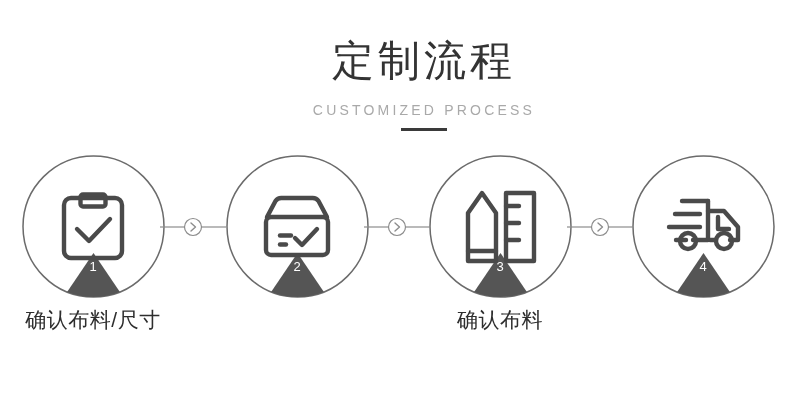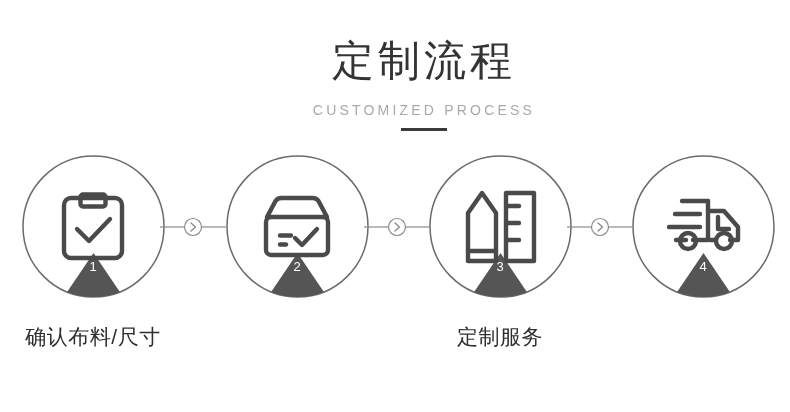--- a/index.html
+++ b/index.html
@@ -117,21 +117,21 @@
     top: 104px;
     width: 143px;
     text-align: center;
     font-size: 13px;
     line-height: 16px;
     color: #ffffff;
     font-weight: 400;
   }
 
   .step-label {
-    margin-top: 25px;
+    margin-top: 8px;
     font-size: 21px;
     line-height: 28px;
     color: #2e2e2e;
     letter-spacing: 0.5px;
     white-space: nowrap;
   }
 
   
   .connector {
     position: absolute;
@@ -238,21 +238,21 @@
               <line x1="44" y1="17" x2="57" y2="17"></line>
               <line x1="44" y1="34" x2="57" y2="34"></line>
               <line x1="44" y1="51" x2="57" y2="51"></line>
             </g>
           </svg>
         </div>
         <div class="badge-holder">
           <div class="badge-num">3</div>
         </div>
       </div>
-      <div class="step-label">定制服务</div>
+      <div class="step-label">确认布料</div>
     </div>
 
     <div class="step step-4">
       <div class="circle-wrap">
         <svg class="circle-svg" viewBox="0 0 143 143">
           <defs>
             <clipPath id="clip4">
               <circle cx="71.5" cy="71.5" r="70.5"></circle>
             </clipPath>
           </defs>

